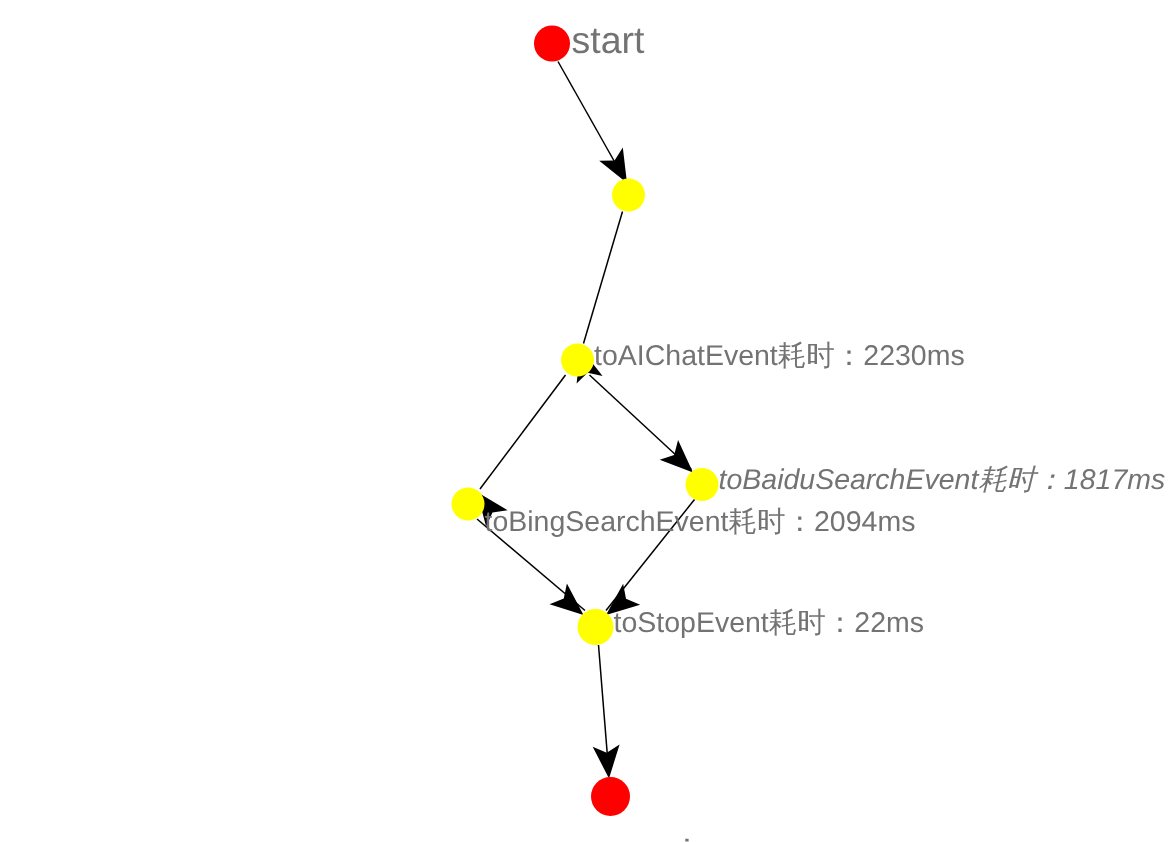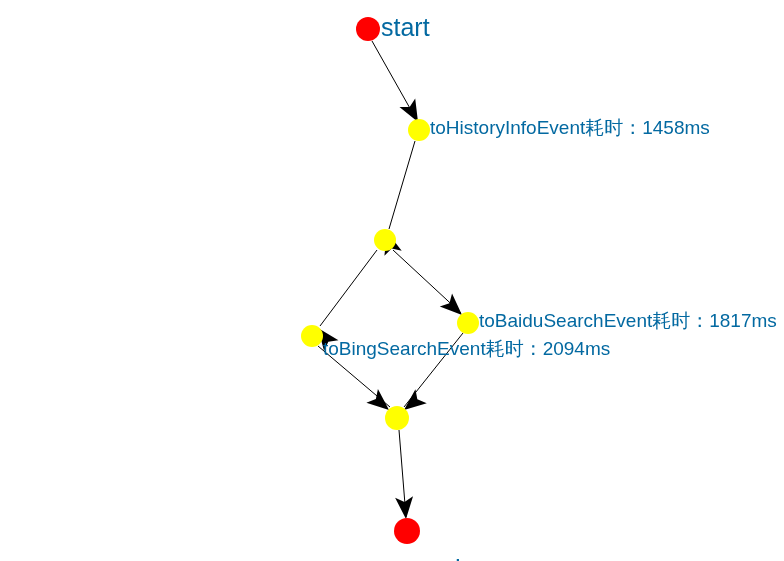--- a/index.html
+++ b/index.html
@@ -41,21 +41,21 @@
     fill: #ff0000;
     stroke: none;
   }
   .node-circle-event {
     fill: #ffff00;
     stroke: none;
   }
   .node-label {
     position: absolute;
     white-space: nowrap;
-    color: #0369a1;
+    color: #737373;
     font-family: "Liberation Sans", sans-serif;
     font-size: 19px;
     line-height: 19px;
     letter-spacing: 0px;
   }
   .node-label.terminal {
     font-size: 25px;
     line-height: 25px;
   }
   .labels-layer {
@@ -97,19 +97,20 @@
         <circle cx="385" cy="240" r="11" class="node-circle-event" fill="#ffff00"></circle>
         <circle cx="468" cy="323" r="11" class="node-circle-event" fill="#ffff00"></circle>
         <circle cx="312" cy="336" r="11" class="node-circle-event" fill="#ffff00"></circle>
         <circle cx="397" cy="418" r="12" class="node-circle-event" fill="#ffff00"></circle>
         <circle cx="407" cy="531" r="13" class="node-circle-end" fill="#ff0000"></circle>
       </g>
   </svg>
 
   <div class="labels-layer" id="labels-layer">
       <div class="node-label terminal" style="left: 381px; top: 15px; font-size: 25px;">start</div>
-      <div class="node-label" style="left: 430px; top: 118px; font-size: 19px;">toHistoryInfoEvent耗时：1458ms</div>
-      <div class="node-label" style="left: 479px; top: 311px; font-size: 19px;">toBaiduSearchEvent耗时：1817ms</div>
+      <div class="node-label" style="left: 396px; top: 228px; font-size: 19px;">toAIChatEvent耗时：2230ms</div>
+      <div class="node-label" style="left: 479px; top: 311px; font-size: 19px; font-style: italic;">toBaiduSearchEvent耗时：1817ms</div>
       <div class="node-label" style="left: 323px; top: 325px; font-size: 19px; margin-top: 14px;">toBingSearchEvent耗时：2094ms</div>
+      <div class="node-label" style="left: 409px; top: 406px; font-size: 19px;">toStopEvent耗时：22ms</div>
       <div class="node-label terminal" style="left: 419px; top: 517px; font-size: 25px; margin-top: 40px;">end</div>
     </div>
 
 </div>
 
 </body></html>

